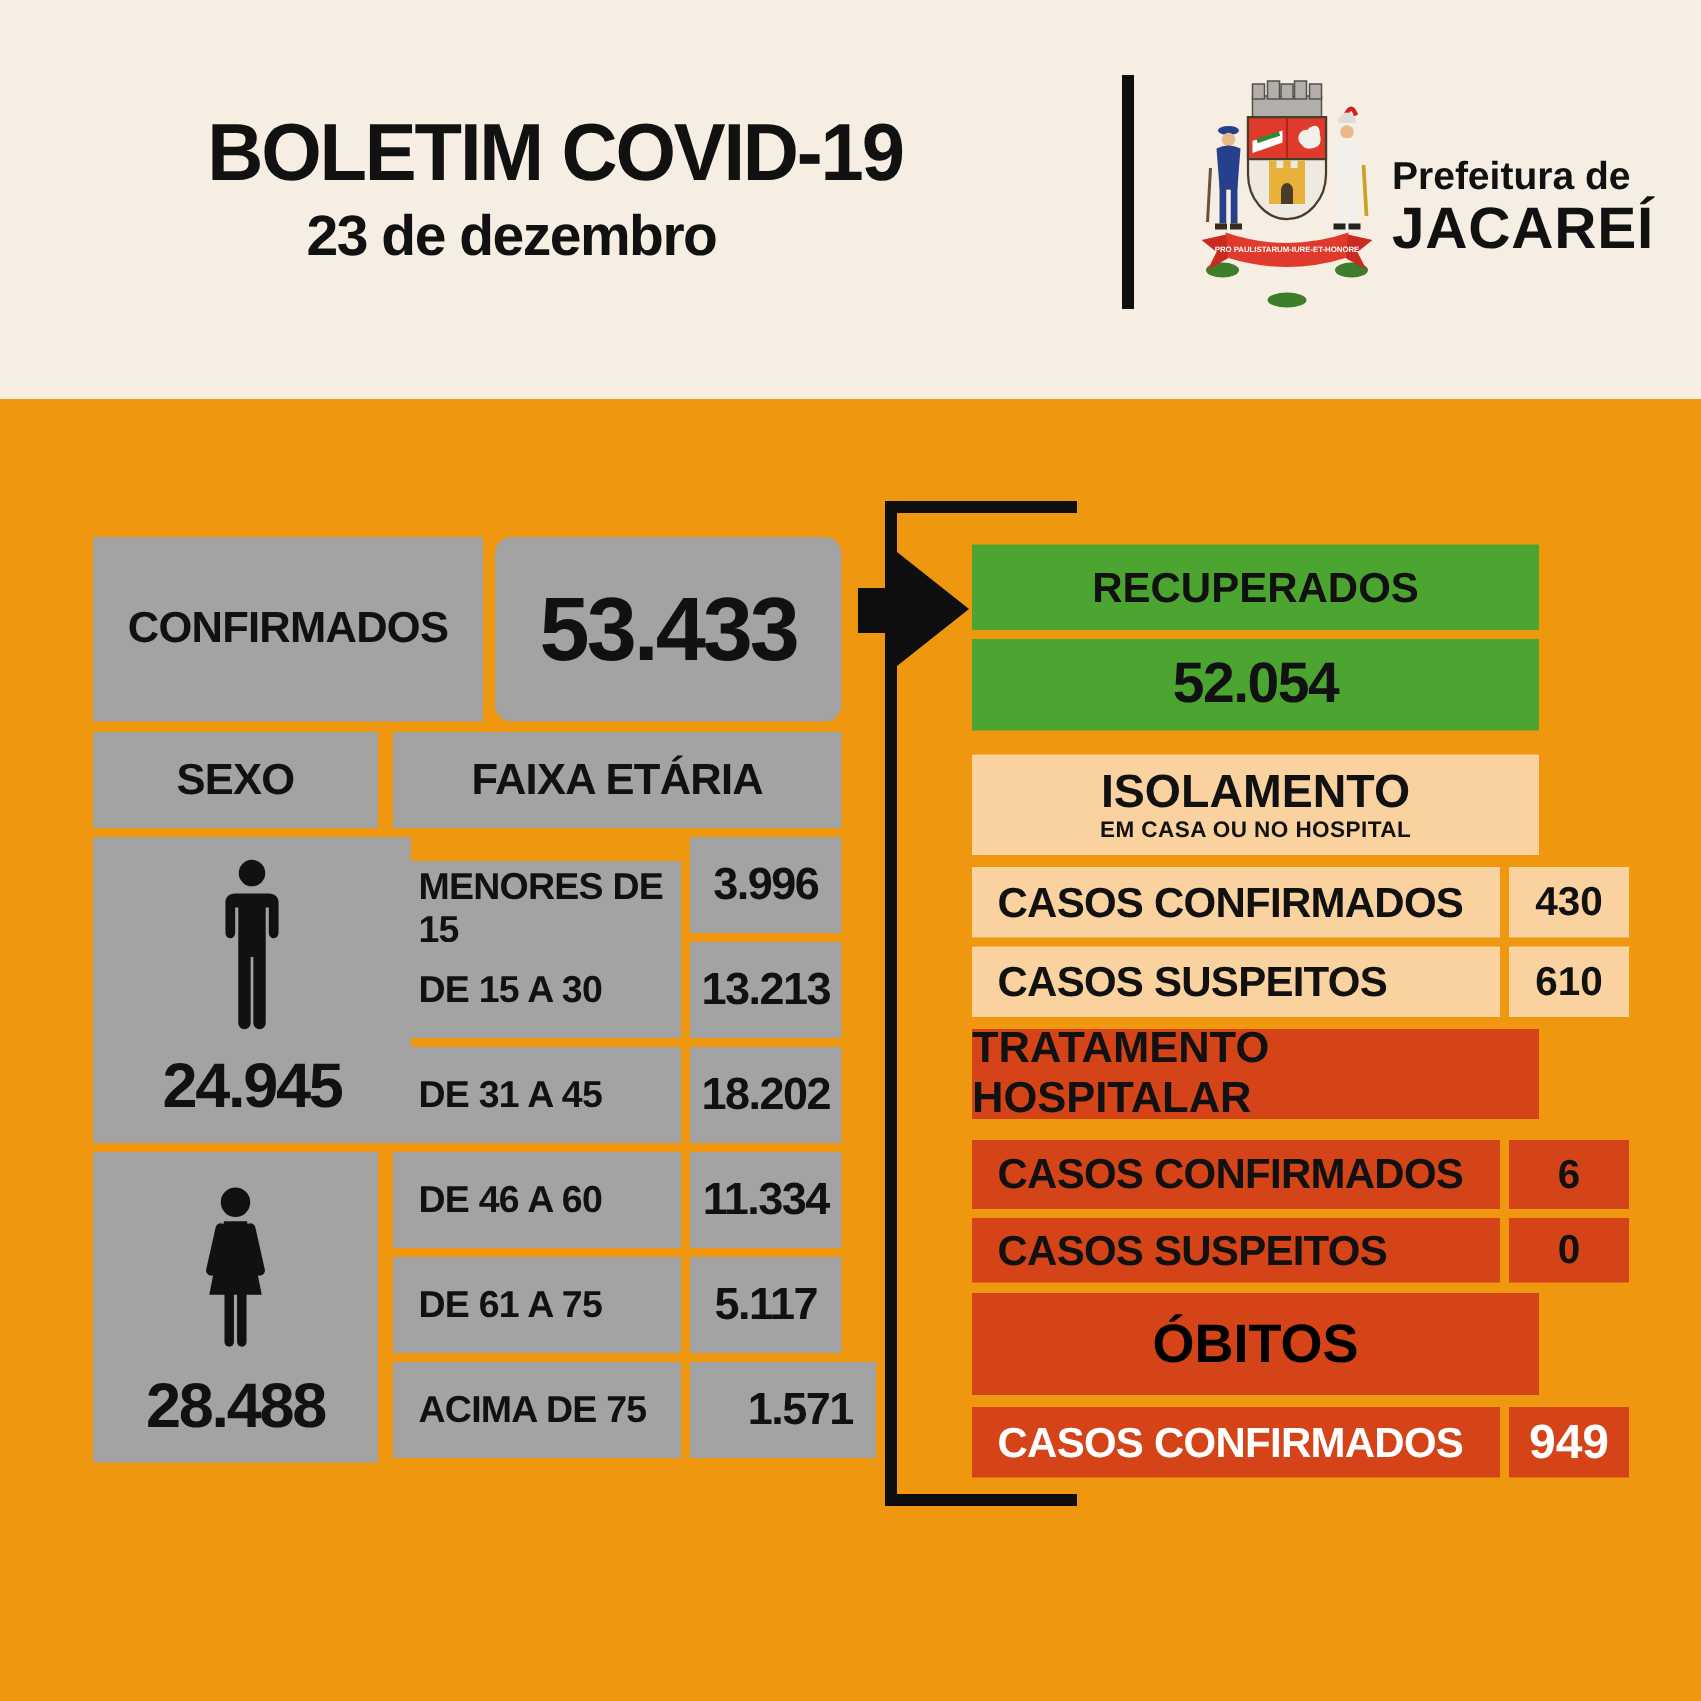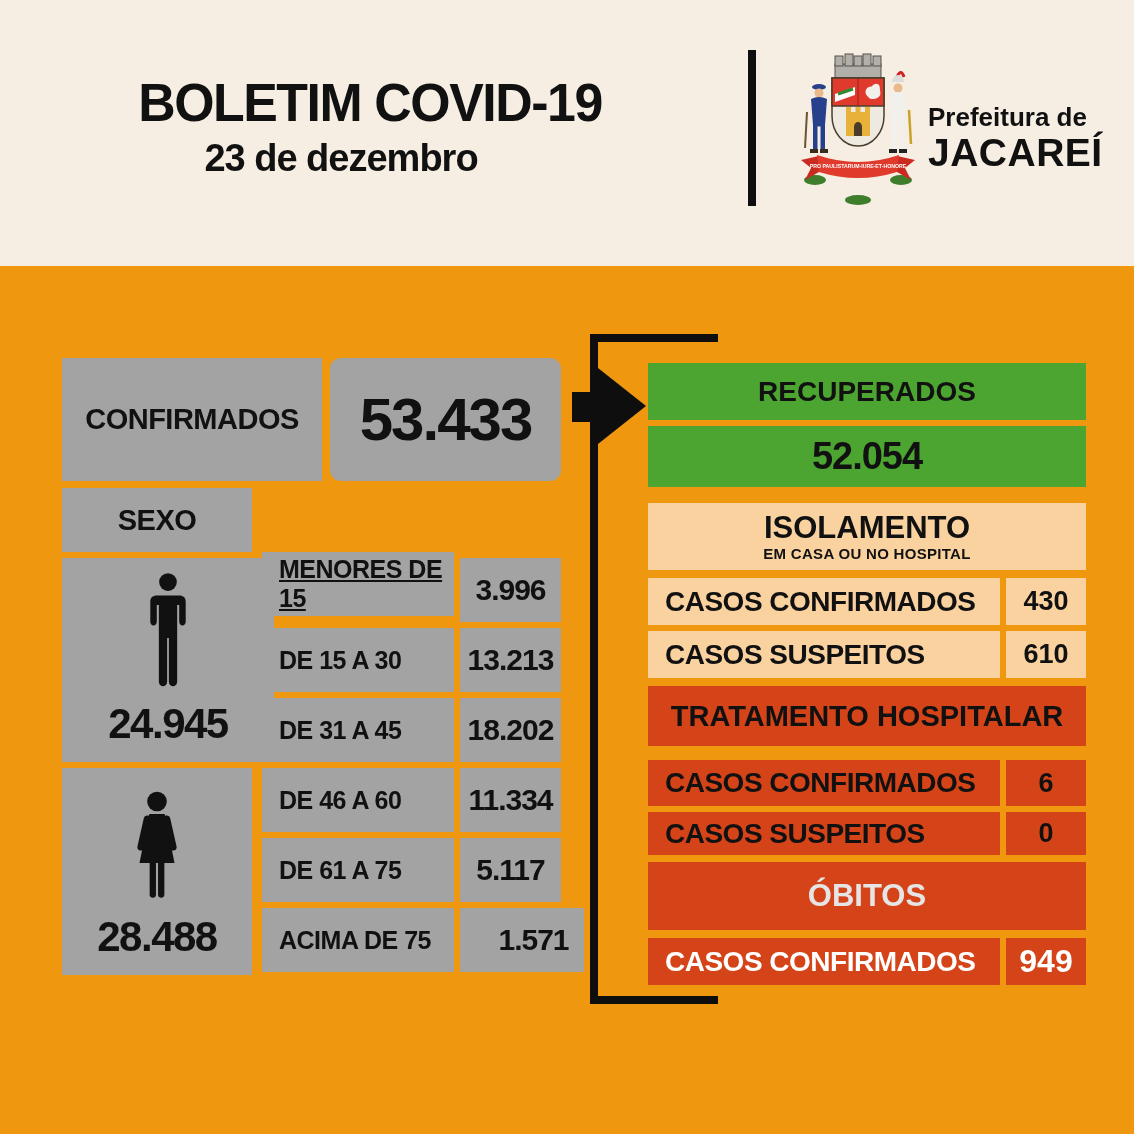--- a/index.html
+++ b/index.html
@@ -38,34 +38,34 @@
              font-size:25px;font-weight:800;letter-spacing:-.5px;}
   .age-value{left:460px;width:101px;height:64px;font-size:30px;font-weight:800;letter-spacing:-1px;}
 
   
   .brk{background:#0e0e0e;}
   .arrow-stem{left:572px;top:392px;width:30px;height:30px;background:#0e0e0e;}
   .arrow-tri{left:598px;top:368px;width:0;height:0;border-top:38px solid transparent;
              border-bottom:38px solid transparent;border-left:48px solid #0e0e0e;}
 
   
-  .rc{left:648px;width:438px;display:flex;align-items:center;justify-content:center;box-sizing:border-box;}
+  .rc{left:648px;width:378px;display:flex;align-items:center;justify-content:center;box-sizing:border-box;}
   .green{background:#4BA530;}
   .peach{background:#FAD2A0;}
   .red{background:#D54418;}
   .rec-head{top:363px;height:57px;font-size:28px;font-weight:800;}
   .rec-value{top:426px;height:61px;font-size:38px;font-weight:800;letter-spacing:-1px;}
   .iso-head{top:503px;height:67px;flex-direction:column;line-height:1;}
   .iso-title{font-size:31px;font-weight:800;}
   .iso-sub{font-size:15px;font-weight:700;margin-top:3px;letter-spacing:.3px;}
   .rrow-label{width:352px;height:47px;justify-content:flex-start;padding-left:17px;
               font-size:28px;font-weight:800;letter-spacing:-.5px;}
   .rrow-value{left:1006px;width:80px;height:47px;font-size:27px;font-weight:800;}
   .trat-head{top:686px;height:60px;font-size:29px;font-weight:800;}
-  .obitos-head{top:862px;height:68px;font-size:31px;font-weight:800;color:#e5e5e5;}
+  .obitos-head{top:862px;height:68px;font-size:36px;font-weight:800;color:#000000;}
   .white-text{color:#fff;}
 </style>
 </head>
 <body>
 
 <div class="canvas">
 
   <div class="abs header">
     <div class="abs title-block">
       <div class="main-title">BOLETIM COVID-19</div>
@@ -135,20 +135,21 @@
     <div class="abs org-block">
       <div class="org-line1">Prefeitura de</div>
       <div class="org-line2">JACAREÍ</div>
     </div>
   </div>
 
   <div class="abs wbox conf-label lbl">CONFIRMADOS</div>
   <div class="abs wbox conf-value">53.433</div>
 
   <div class="abs wbox sexo-head lbl">SEXO</div>
+  <div class="abs wbox faixa-head lbl">FAIXA ETÁRIA</div>
 
   <div class="abs wbox sex-box sex-male">
     <svg class="person-icon" width="88" height="118" viewBox="0 0 78 200">
       <circle cx="39" cy="17" r="15" fill="#111"></circle>
       <path fill="#111" d="M32,40 h26 c7,0 11,4 11,10 v34 c0,9 -11,9 -11,0 v-28 h-3.5 v130 c0,10 -14,10 -14,0 v-74 h-3 v74 c0,10 -14,10 -14,0 v-130 h-3.5 v28 c0,9 -11,9 -11,0 v-34 c0,-6 4,-10 11,-10 z"></path>
     </svg>
     <div class="sex-num">24.945</div>
   </div>
 
   <div class="abs wbox sex-box sex-female">
@@ -156,21 +157,21 @@
       <circle cx="45" cy="15" r="14" fill="#111"></circle>
       <path fill="#111" d="M34,33 h22 l14,70 h-50 z"></path>
       <path d="M31,40 L22,80" stroke="#111" stroke-width="10" stroke-linecap="round" fill="none"></path>
       <path d="M59,40 L68,80" stroke="#111" stroke-width="10" stroke-linecap="round" fill="none"></path>
       <path d="M39,103 V148" stroke="#111" stroke-width="9" stroke-linecap="round" fill="none"></path>
       <path d="M51,103 V148" stroke="#111" stroke-width="9" stroke-linecap="round" fill="none"></path>
     </svg>
     <div class="sex-num">28.488</div>
   </div>
 
-  <div class="abs wbox age-label" style="left:262px;top:552px;text-decoration:underline;">MENORES DE 15</div>
+  <div class="abs wbox age-label" style="left:262px;top:574px;">MENORES DE 15</div>
   <div class="abs wbox age-value" style="top:558px;">3.996</div>
   <div class="abs wbox age-label" style="left:262px;top:628px;">DE 15 A 30</div>
   <div class="abs wbox age-value" style="top:628px;">13.213</div>
   <div class="abs wbox age-label" style="left:262px;top:698px;">DE 31 A 45</div>
   <div class="abs wbox age-value" style="top:698px;">18.202</div>
   <div class="abs wbox age-label" style="left:262px;top:768px;">DE 46 A 60</div>
   <div class="abs wbox age-value" style="top:768px;">11.334</div>
   <div class="abs wbox age-label" style="left:262px;top:838px;">DE 61 A 75</div>
   <div class="abs wbox age-value" style="top:838px;">5.117</div>
   <div class="abs wbox age-label" style="left:262px;top:908px;">ACIMA DE 75</div>

